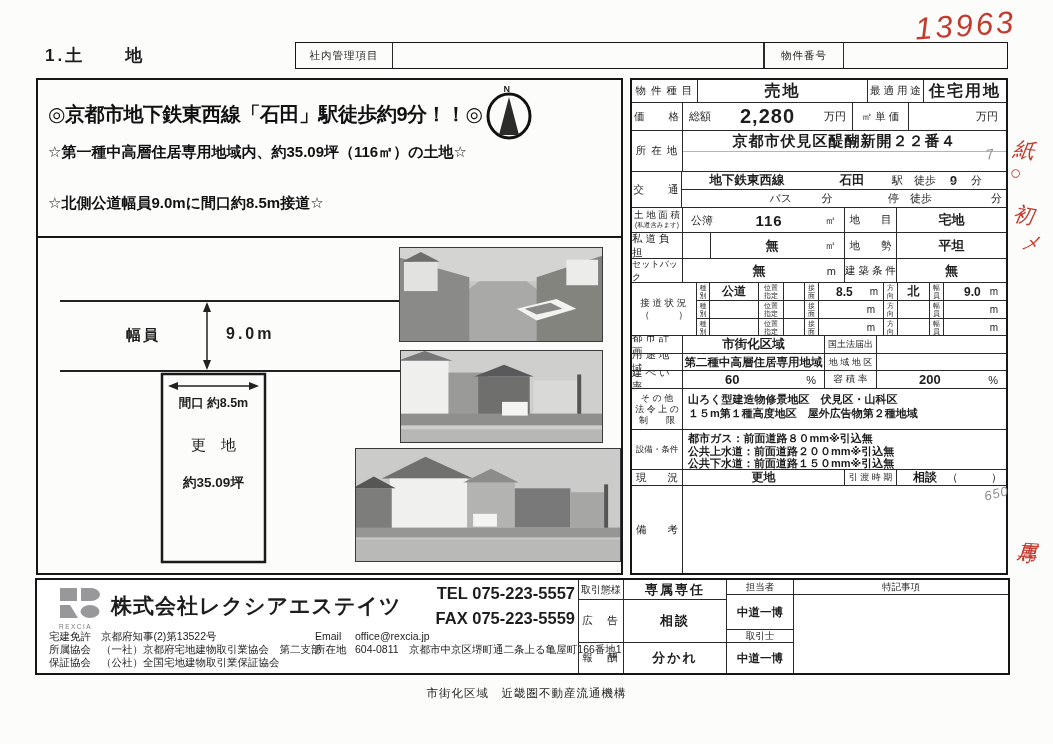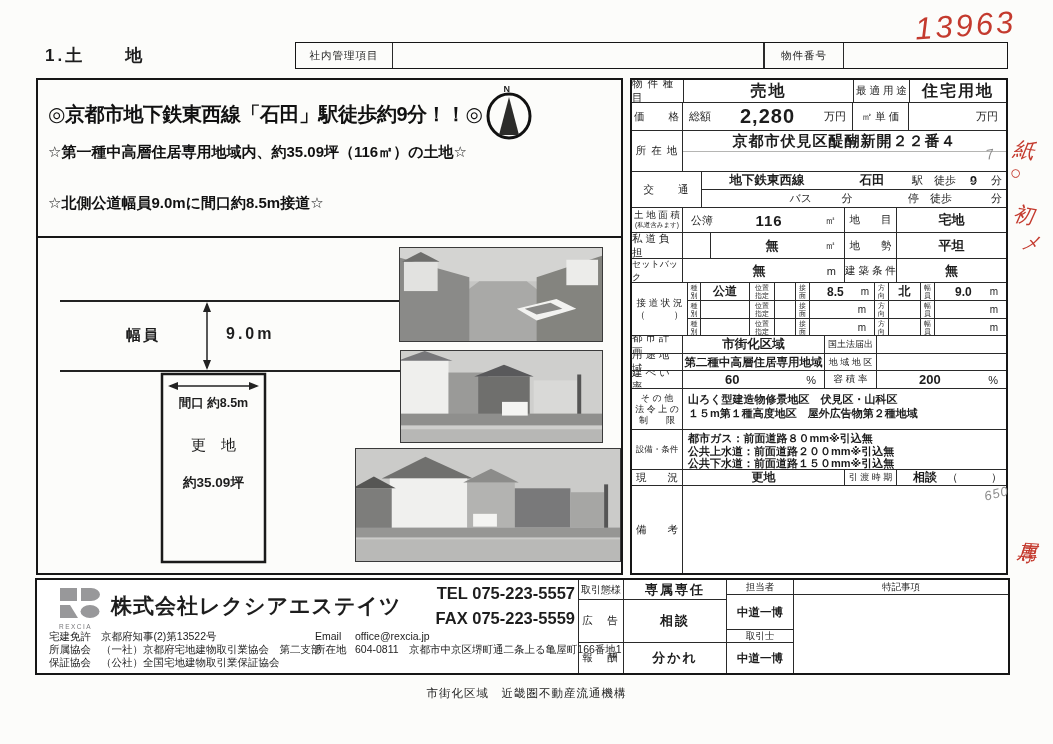--- a/index.html
+++ b/index.html
@@ -129,21 +129,21 @@
         <rect x="118" y="66" width="24" height="13" fill="#f4f4f2"></rect>
         <rect x="0" y="92" width="266" height="22" fill="#b9b9b7"></rect>
       </svg>
     </div>
   </div>
 </div>
 
 <div class="abs bx" style="left:630px;top:78px;width:378px;height:497px;background:#fff;">
 
   <div class="row bb" style="height:23px;">
-    <div class="cell lbl" style="width:52px;">物 件 種 目</div>
+    <div class="cell lbl" style="width:66px;">物 件 種 目</div>
     <div class="cell big" style="width:170px;">売地</div>
     <div class="cell lbl" style="width:56px;letter-spacing:0;">最 適 用 途</div>
     <div class="cell big" style="flex:1;">住宅用地</div>
   </div>
 
   <div class="row bb" style="height:28px;">
     <div class="cell lbl" style="width:51px;">価　　格</div>
     <div class="cell" style="width:170px;justify-content:space-between;padding:0 6px;">
       <span class="unit">総額</span>
       <span style="font-size:20px;font-weight:600;letter-spacing:1px;">2,280</span>
@@ -155,21 +155,21 @@
 
   <div class="row bb" style="height:41px;">
     <div class="cell lbl" style="width:51px;">所 在 地</div>
     <div style="flex:1;display:flex;flex-direction:column;">
       <div class="cell" style="height:21px;border-right:none;border-bottom:1px solid #b5b5b3;font-size:15px;font-weight:600;letter-spacing:1px;">京都市伏見区醍醐新開２２番４</div>
       <div style="flex:1;"></div>
     </div>
   </div>
 
   <div class="row bb" style="height:36px;">
-    <div class="cell lbl" style="width:70px;">交　　通</div>
+    <div class="cell lbl" style="width:50px;">交　　通</div>
     <div style="flex:1;display:flex;flex-direction:column;">
       <div style="height:18px;display:flex;align-items:center;border-bottom:1px solid #2a2a2a;box-sizing:border-box;font-size:12.5px;font-weight:600;">
         <span style="width:130px;text-align:center;">地下鉄東西線</span>
         <span style="width:80px;text-align:center;">石田</span>
         <span style="font-weight:400;font-size:11px;">駅　徒歩</span>
         <span class="strike" style="margin-left:14px;">9</span>
         <span style="margin-left:14px;font-weight:400;font-size:11px;margin-right:4px;">分</span>
       </div>
       <div style="height:17px;display:flex;align-items:center;font-size:11px;">
         <span style="width:110px;text-align:right;">バス</span>
@@ -211,21 +211,21 @@
     <div class="cell" style="width:162px;justify-content:space-between;padding:0 8px;">
       <span></span>
       <span class="val">無</span>
       <span class="unit">m</span>
     </div>
     <div class="cell lbl" style="width:52px;letter-spacing:0;">建 築 条 件</div>
     <div class="cell val" style="flex:1;">無</div>
   </div>
 
   <div class="row bb" style="height:53px;">
-    <div class="cell" style="width:56px;font-size:9.5px;white-space:pre-line;text-align:center;line-height:12px;">接 道 状 況
+    <div class="cell" style="width:65px;font-size:9.5px;white-space:pre-line;line-height:12px;">接 道 状 況
 （　　　）</div>
     <div style="flex:1;display:flex;flex-direction:column;">
       <div class="row bb" style="height:18px;flex:none;">
         <div class="cell lbl-sm" style="width:13px;">種
 別</div>
         <div class="cell val" style="width:49px;font-size:12px;">公道</div>
         <div class="cell lbl-sm" style="width:25px;">位置
 指定</div>
         <div class="cell" style="width:21px;"></div>
         <div class="cell lbl-sm" style="width:14px;">接

